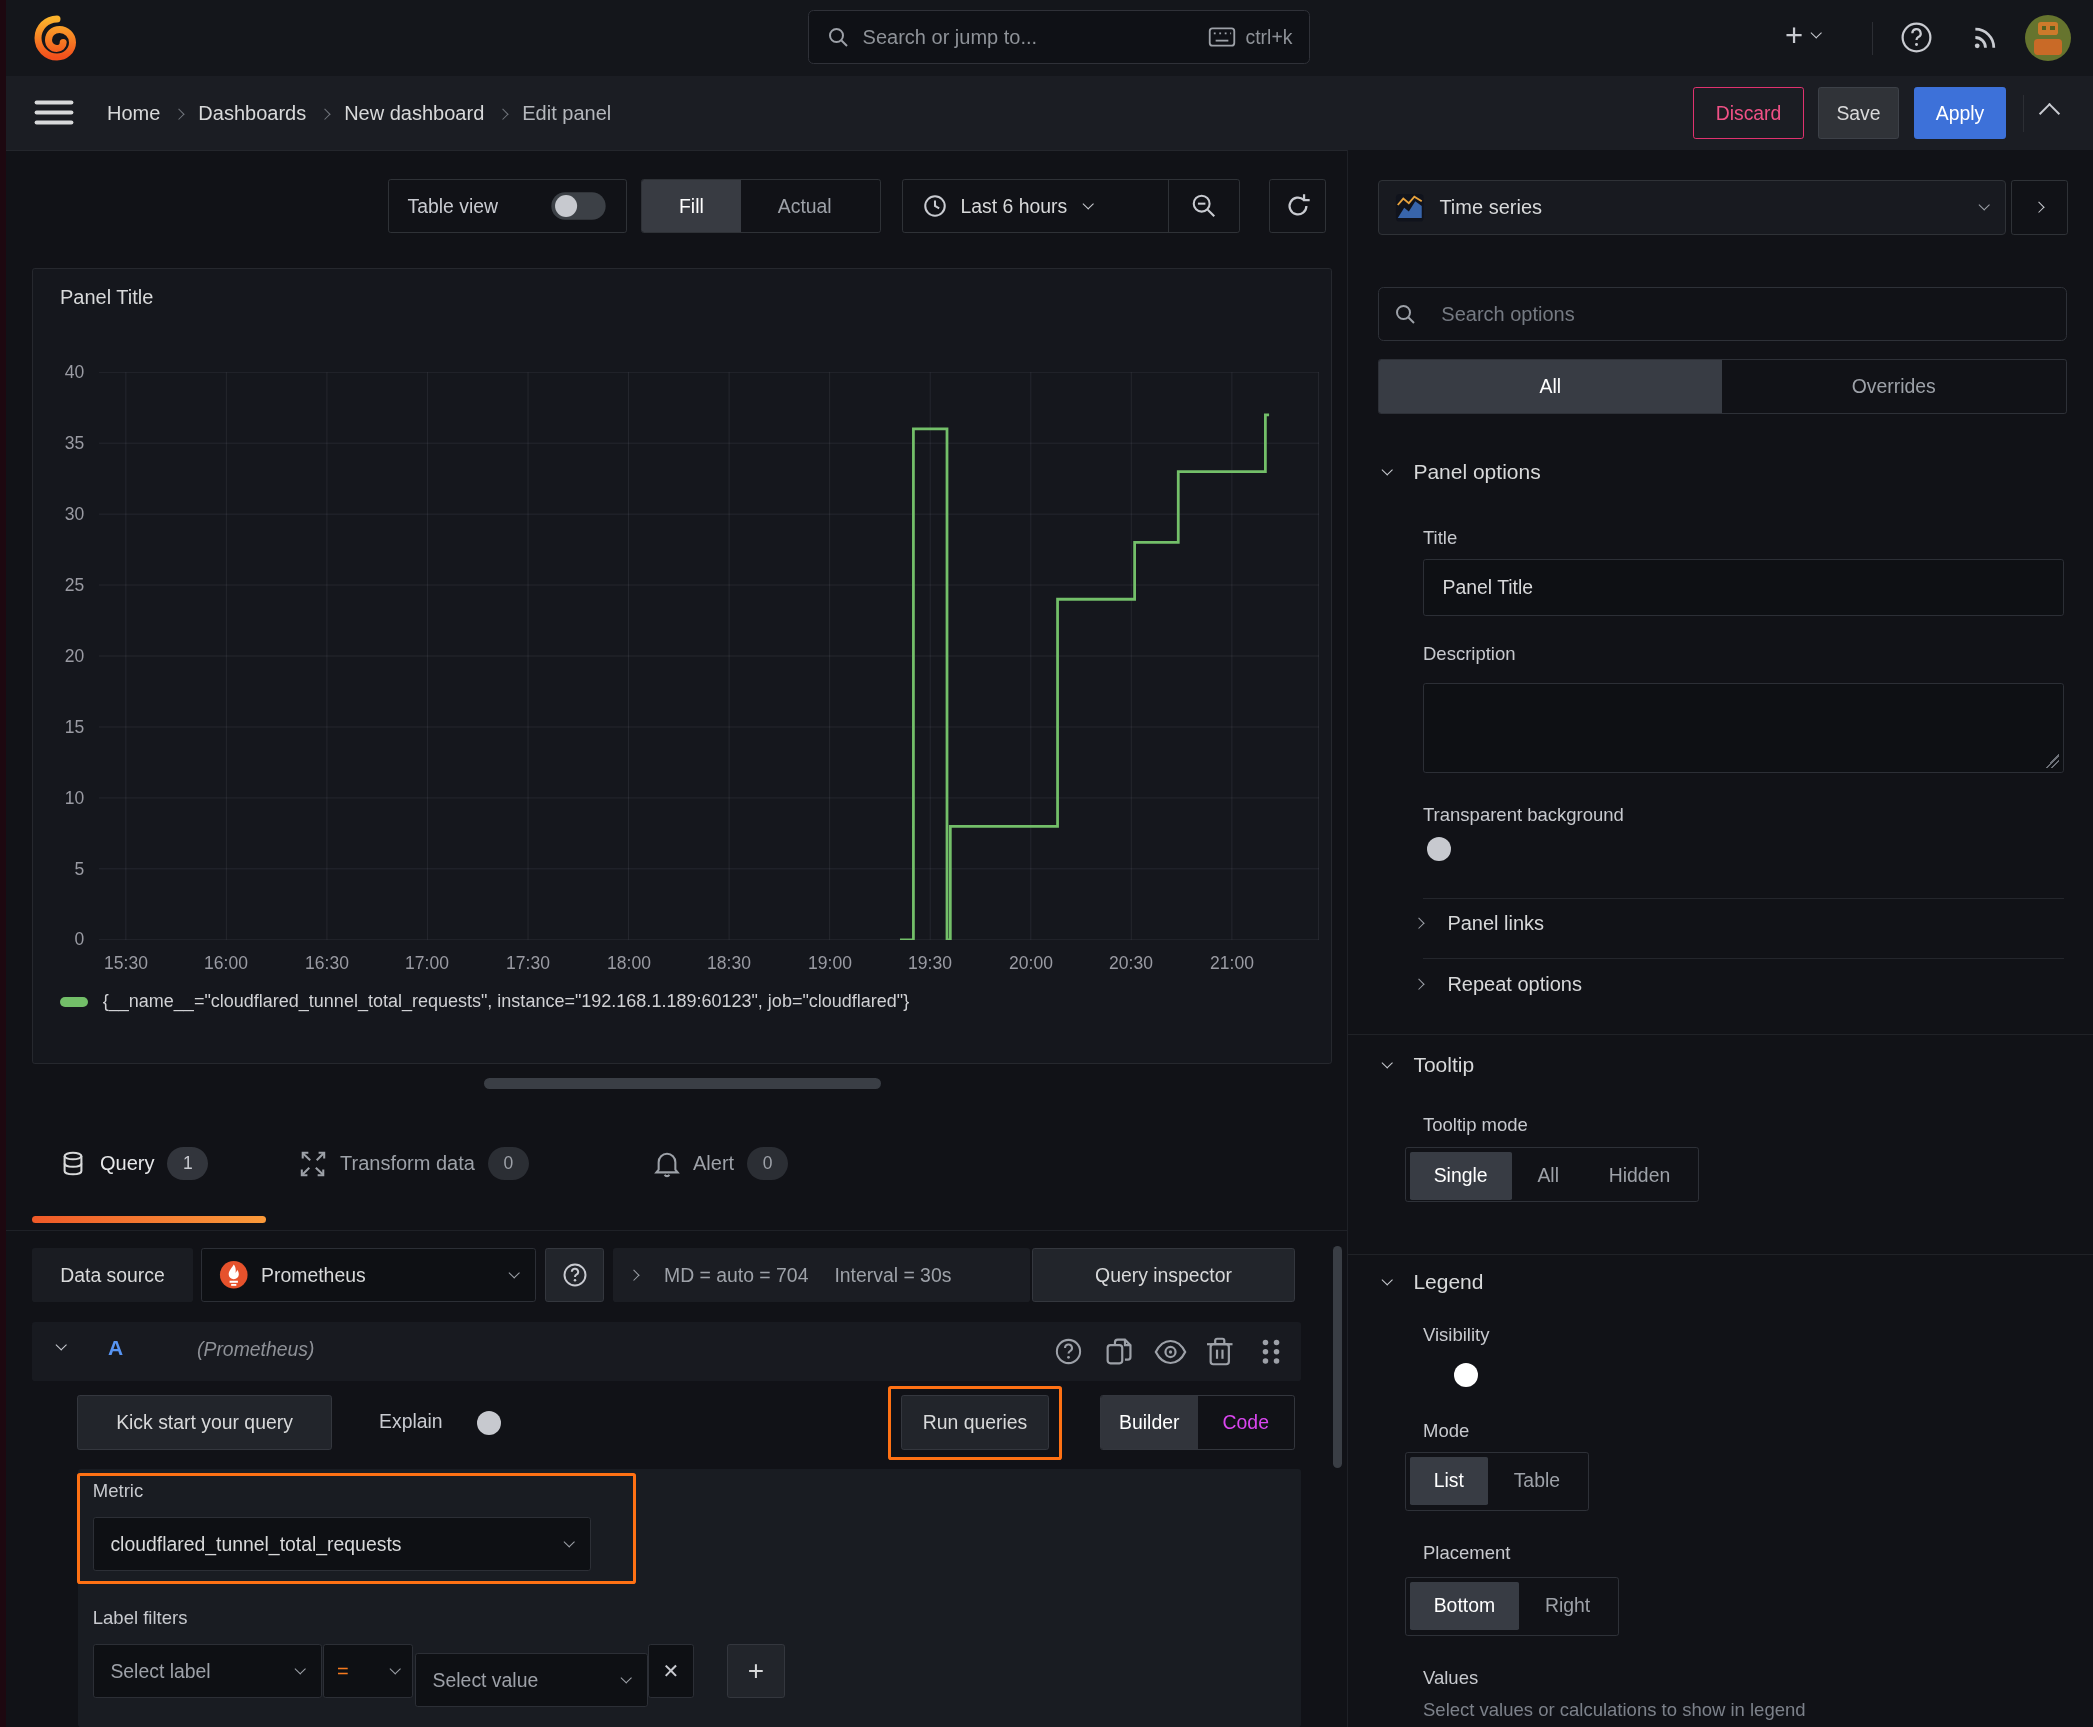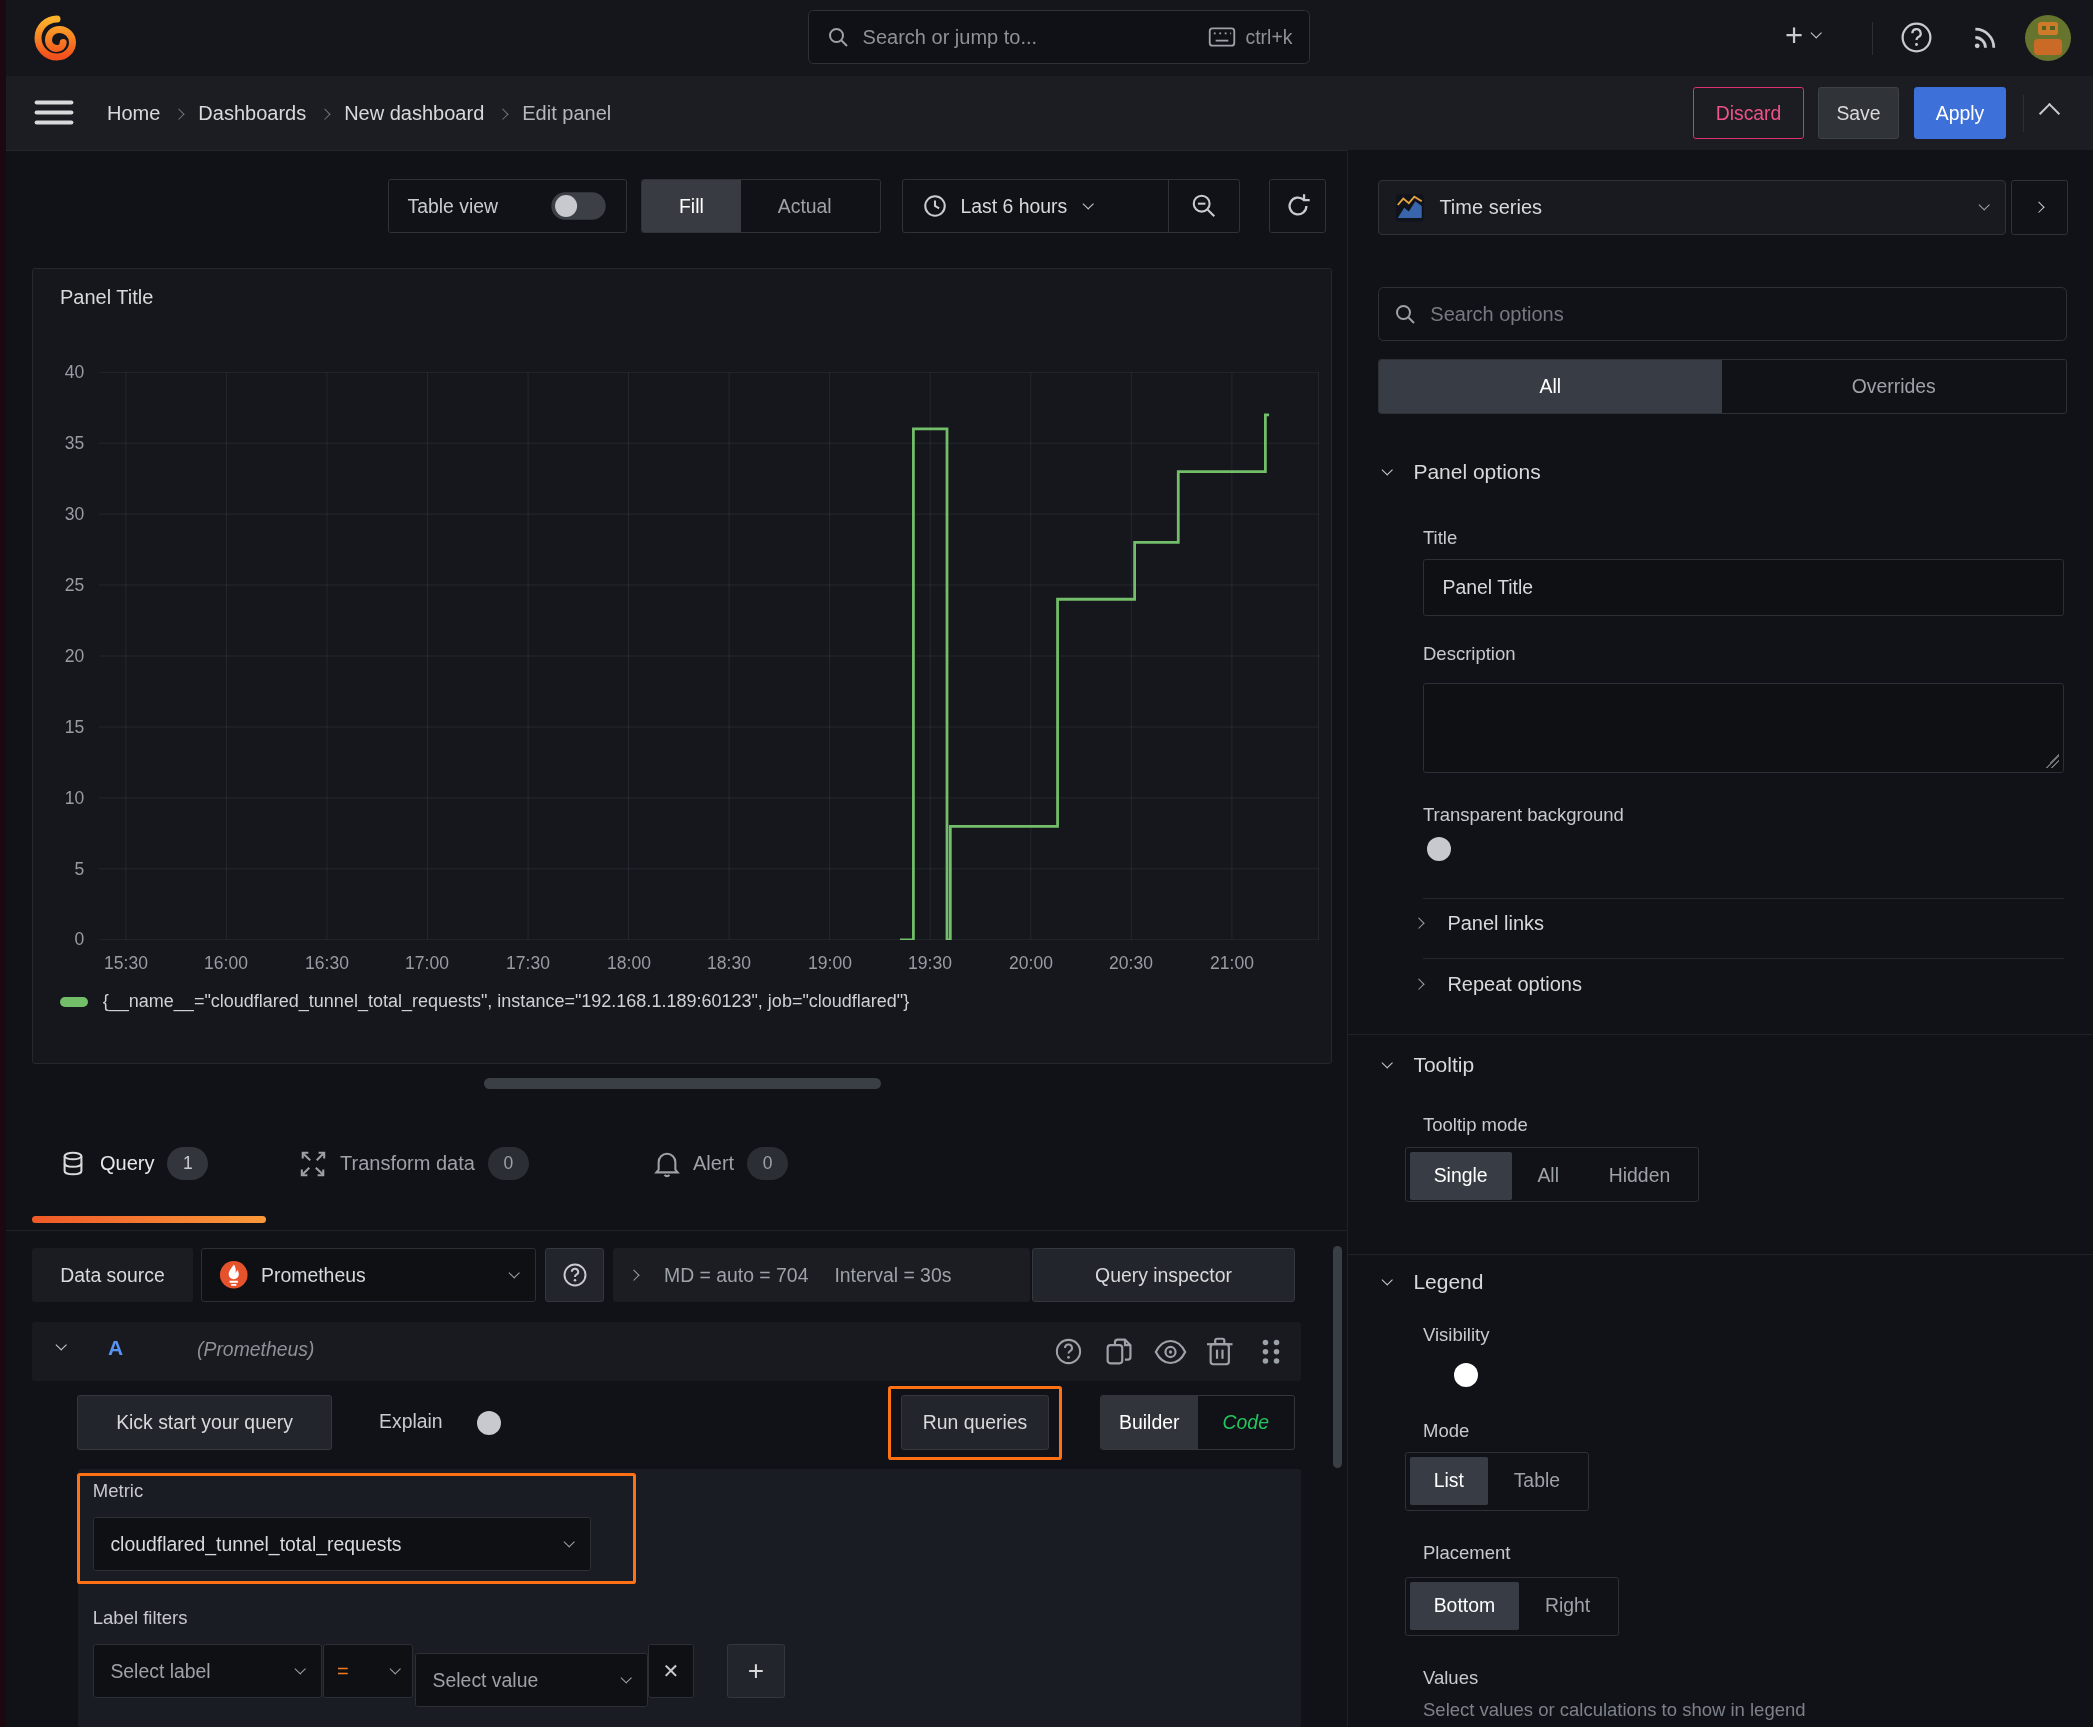--- a/index.html
+++ b/index.html
@@ -399,21 +399,21 @@
   </div>
 
   
   <div class="abs btn" style="left:77px;top:1395px;width:255px;height:55px;">Kick start your query</div>
   <span class="abs" style="left:379px;top:1410px;font-size:19.4px;color:#c9cbd1;">Explain</span>
   <span class="abs tog" style="left:473px;top:1408px;"></span>
   <div class="annot" style="left:888px;top:1386px;width:174px;height:74px;"></div>
   <div class="abs btn" style="left:901px;top:1395px;width:148px;height:55px;">Run queries</div>
   <div class="abs row" style="left:1100px;top:1395px;width:195px;height:55px;border:0.9px solid #33363d;border-radius:2.8px;box-sizing:border-box;overflow:hidden;">
     <span style="flex:1;height:100%;display:flex;align-items:center;justify-content:center;background:#31343b;color:#fff;font-size:19.4px;">Builder</span>
-    <span style="flex:1;height:100%;display:flex;align-items:center;justify-content:center;color:#22c55e;font-size:19.4px;font-style:italic;">Code</span>
+    <span style="flex:1;height:100%;display:flex;align-items:center;justify-content:center;color:#d946ef;font-size:19.4px;">Code</span>
   </div>
 
   
   <div class="abs" style="left:78px;top:1469px;width:1223px;height:258px;background:#191c22;border-radius:2.8px;">
     <span class="abs lbl" style="left:14.8px;top:11px;">Metric</span>
     <div class="abs inp sel" style="left:14.8px;top:48px;width:498px;height:54px;">
       <span style="font-size:19.4px;">cloudflared_tunnel_total_requests</span>
       <span class="chv sm ico"></span>
     </div>
     <div class="annot" style="left:-0.9px;top:3.7px;width:559px;height:111px;"></div>
@@ -449,21 +449,21 @@
             </svg>
         </span>
         <span style="font-size:20px;">Time series</span>
       </span>
       <span class="chv sm ico"></span>
     </div>
     <div class="abs row" style="left:663px;top:30px;width:57px;height:55px;border:0.9px solid #2f3237;border-radius:2.8px;box-sizing:border-box;justify-content:center;color:#c9cbd1;">
       <span class="chv sm r"></span>
     </div>
 
-    <div class="abs row" style="left:29.5px;top:137px;width:689px;height:54px;border:0.9px solid #2e3138;border-radius:5.5px;box-sizing:border-box;padding:0 14.8px;gap:13px;">
+    <div class="abs row" style="left:29.5px;top:137px;width:689px;height:54px;border:0.9px solid #2e3138;border-radius:5.5px;box-sizing:border-box;padding:0 14.8px;gap:24px;">
       <span class="ico">
         <svg width="24" height="24" viewBox="0 0 24 24" fill="none" stroke="currentColor" stroke-width="2">
           <circle cx="10.5" cy="10.5" r="6.5"></circle>
             <line x1="15.5" y1="15.5" x2="21" y2="21"></line>
           </svg>
       </span>
       <span style="font-size:20px;color:#757a82;">Search options</span>
     </div>
 
     <div class="halfseg" style="left:29.5px;top:209px;width:689px;height:55px;">

